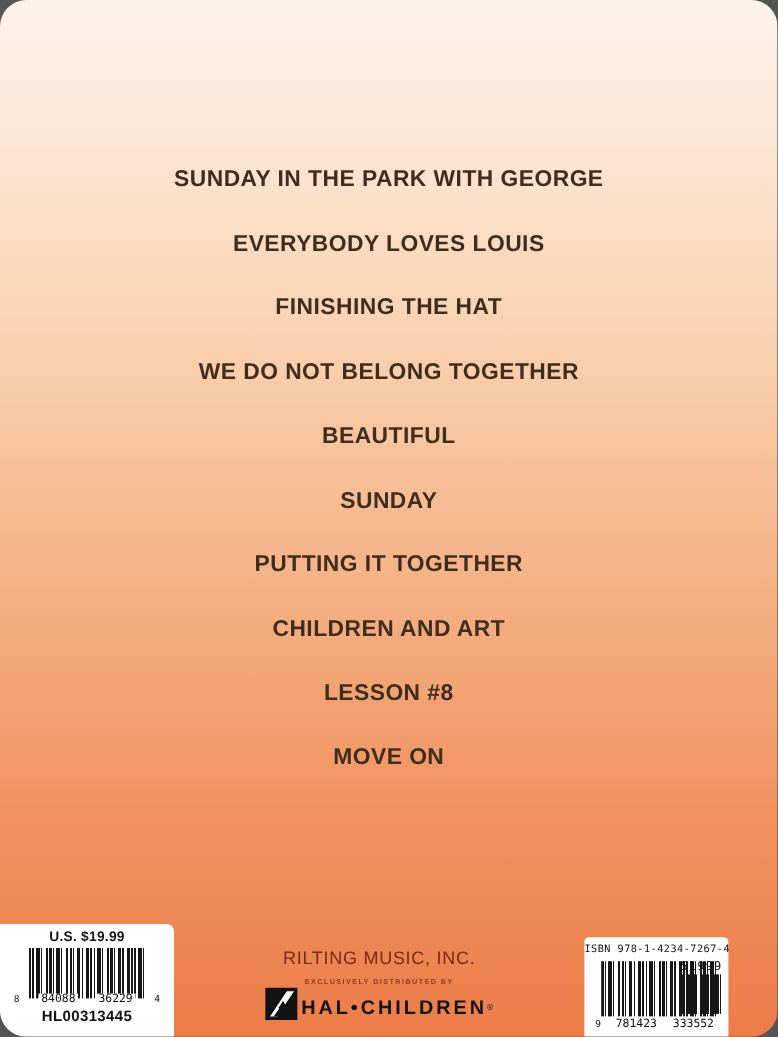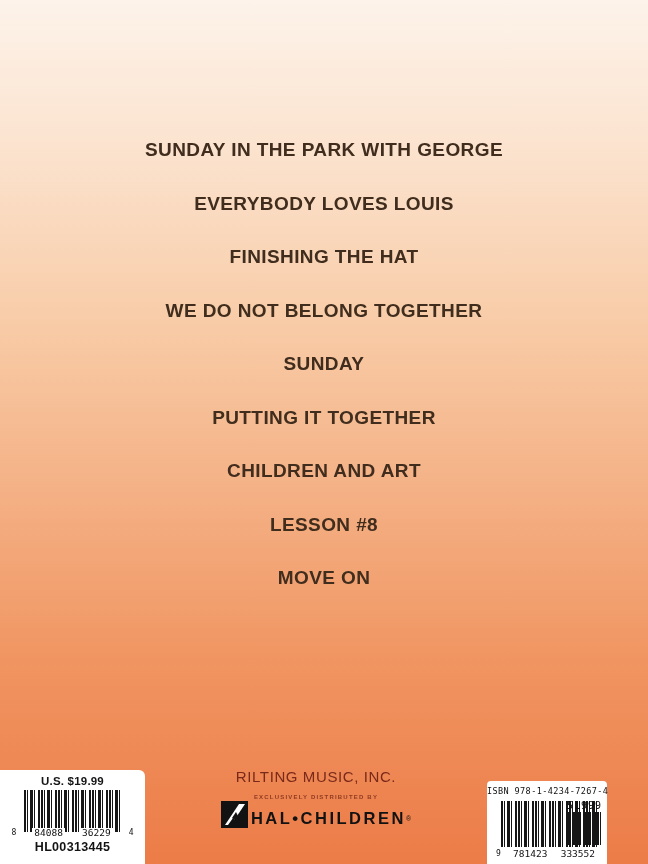--- a/index.html
+++ b/index.html
@@ -9,20 +9,21 @@
     margin:0 auto;
     overflow:hidden;
     font-family:"Liberation Sans",sans-serif;
     background:linear-gradient(180deg,
       #fdf3ea 0%,
       #fbe2cd 18%,
       #f8cba6 38%,
       #f4af83 58%,
       #f0935f 78%,
       #ec7c48 100%);
+    border-radius:22px;
   }
   
   .songs{
     position:absolute;
     left:0;top:123px;width:100%;
     text-align:center;
   }
   .song{
     line-height:53.5px;
     font-size:19px;
@@ -67,20 +68,21 @@
     margin-top:2px;
     font-size:12.5px;font-weight:700;color:#141414;letter-spacing:.3px;
   }
 
   
   .publisher-block{
     position:absolute;left:145px;right:161px;top:0;height:96px;
     text-align:center;
   }
   .publisher{
+    margin-top:22px;
     font-size:15px;font-weight:400;
     color:#79291a;letter-spacing:.6px;
   }
   .dist-line{
     margin-top:9px;
     font-size:6px;font-weight:700;
     color:#8f3a22;letter-spacing:1.2px;
   }
   .hl-row{
     margin-top:1px;
@@ -124,20 +126,21 @@
 </head>
 <body>
 
 <div class="page">
 
   <div class="songs">
     <div class="song">SUNDAY IN THE PARK WITH GEORGE</div>
     <div class="song">EVERYBODY LOVES LOUIS</div>
     <div class="song">FINISHING THE HAT</div>
     <div class="song">WE DO NOT BELONG TOGETHER</div>
+    <div class="song">BEAUTIFUL</div>
     <div class="song">SUNDAY</div>
     <div class="song">PUTTING IT TOGETHER</div>
     <div class="song">CHILDREN AND ART</div>
     <div class="song">LESSON #8</div>
     <div class="song">MOVE ON</div>
   </div>
 
   <div class="footer">
 
     <div class="upc-panel">

